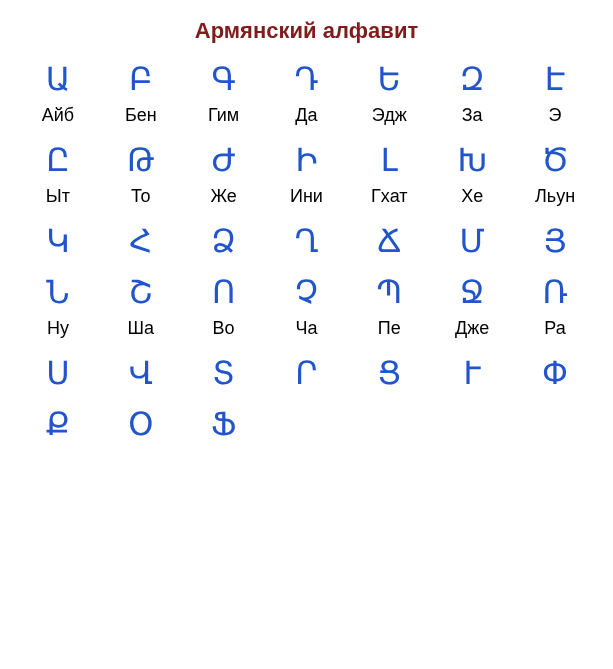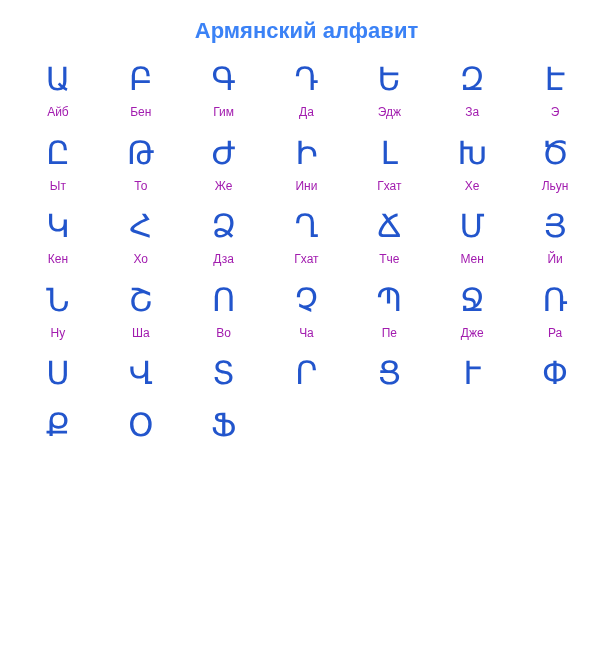--- a/index.html
+++ b/index.html
@@ -6,21 +6,21 @@
     body {
       width: 613px;
       min-height: 669px;
       background: #fff;
       font-family: Arial, sans-serif;
       display: flex;
       flex-direction: column;
       align-items: center;
     }
     h1 {
-      color: #3b82f6;
+      color: #7f1d1d;
       font-size: 22px;
       font-weight: bold;
       text-align: center;
       padding: 18px 0 14px 0;
       width: 100%;
     }
     table {
       border-collapse: collapse;
       width: 580px;
       margin: 0 auto;
@@ -29,22 +29,22 @@
       text-align: center;
       padding: 4px 2px;
       width: 83px;
     }
     .arm {
       font-size: 32px;
       color: #2255cc;
       line-height: 1.1;
     }
     .latin {
-      font-size: 12px;
-      color: #a21caf;
+      font-size: 18px;
+      color: #000000;
       line-height: 1.2;
     }
   </style>
 </head>
 <body>
 
 <h1>Армянский алфавит</h1>
 
 <table>
   <tbody id="table-body">
@@ -93,29 +93,20 @@
       <tr>
         <td class="arm">Կ</td>
         <td class="arm">Հ</td>
         <td class="arm">Ձ</td>
         <td class="arm">Ղ</td>
         <td class="arm">Ճ</td>
         <td class="arm">Մ</td>
         <td class="arm">Յ</td>
       </tr>
       <tr>
-        <td class="latin">Кен</td>
-        <td class="latin">Хо</td>
-        <td class="latin">Дза</td>
-        <td class="latin">Гхат</td>
-        <td class="latin">Тче</td>
-        <td class="latin">Мен</td>
-        <td class="latin">Йи</td>
-      </tr>
-      <tr>
         <td colspan="7" style="height: 8px;"></td>
       </tr>
       <tr>
         <td class="arm">Ն</td>
         <td class="arm">Շ</td>
         <td class="arm">Ո</td>
         <td class="arm">Չ</td>
         <td class="arm">Պ</td>
         <td class="arm">Ջ</td>
         <td class="arm">Ռ</td>

